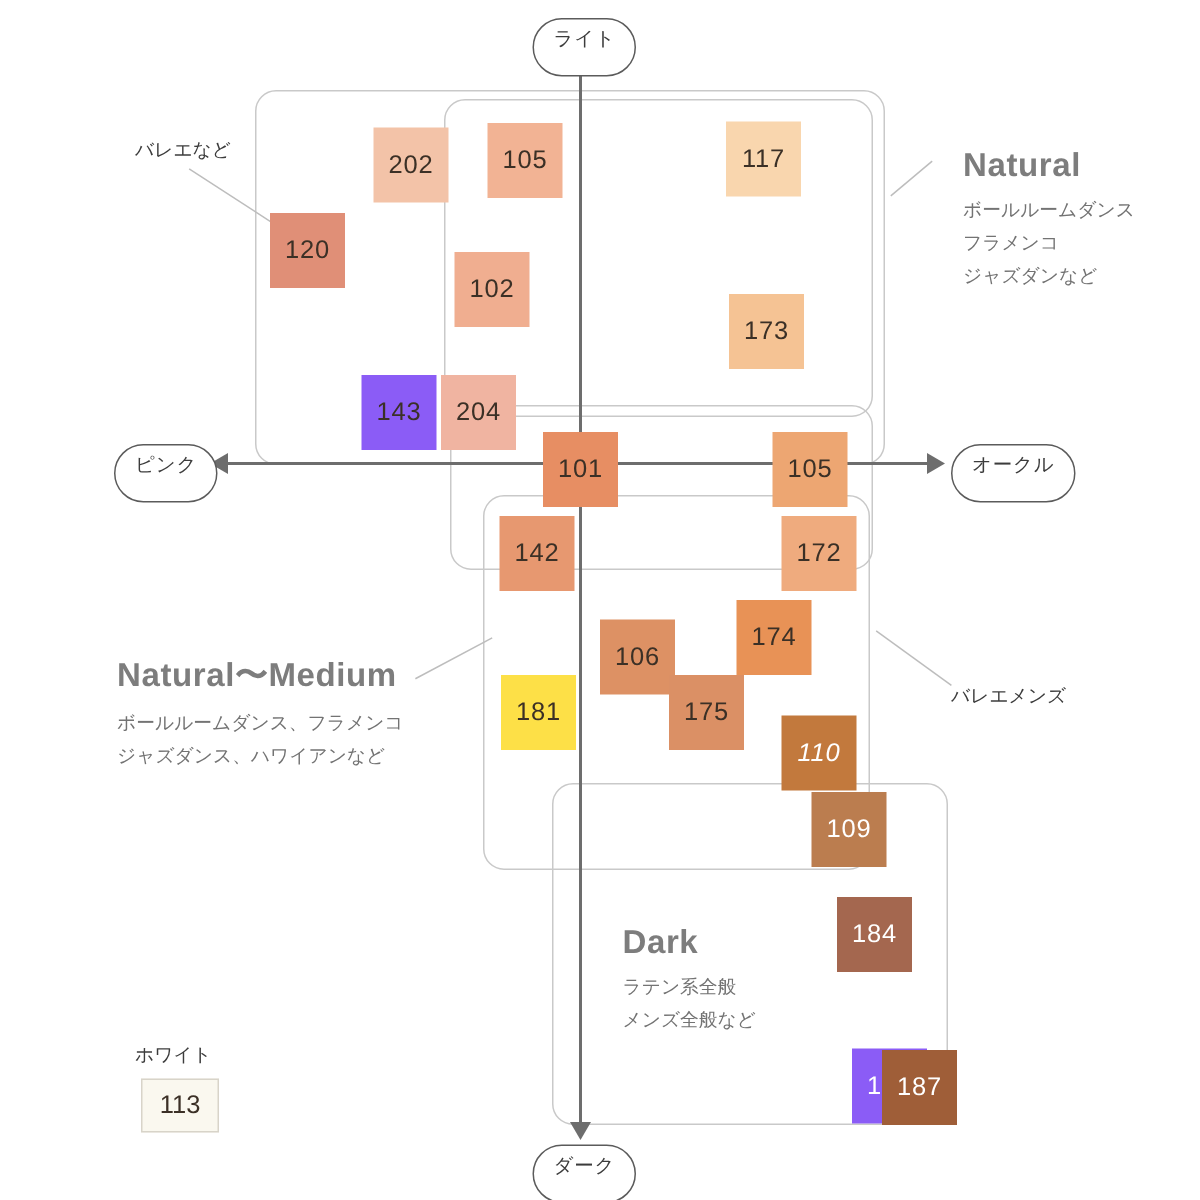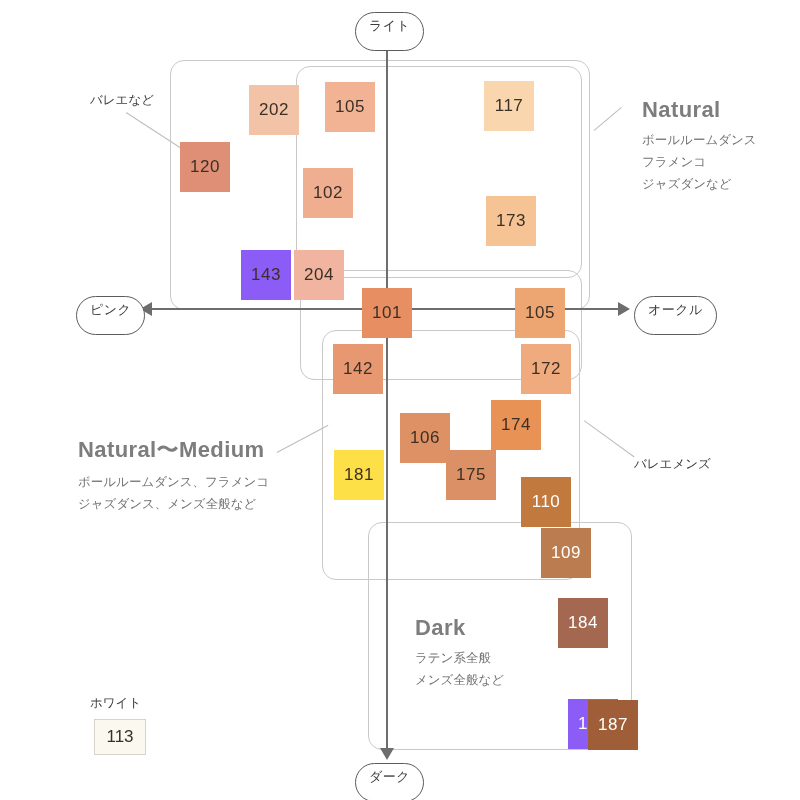--- a/index.html
+++ b/index.html
@@ -117,21 +117,21 @@
   <div class="anno" style="left:618px;top:97px;margin-left:24px;">
     <div class="anno-title">Natural</div>
     <div class="anno-line">ボールルームダンス</div>
     <div class="anno-line">フラメンコ</div>
     <div class="anno-line">ジャズダンなど</div>
   </div>
 
   <div class="anno" style="left:78px;top:435px;">
     <div class="anno-title">Natural〜Medium</div>
     <div class="anno-line">ボールルームダンス、フラメンコ</div>
-    <div class="anno-line">ジャズダンス、メンズ全般など</div>
+    <div class="anno-line">ジャズダンス、ハワイアンなど</div>
   </div>
 
   <div class="anno" style="left:415px;top:615px;">
     <div class="anno-title">Dark</div>
     <div class="anno-line">ラテン系全般</div>
     <div class="anno-line">メンズ全般など</div>
   </div>
 
   <div class="plain-label" style="left:90px;top:695px;">ホワイト</div>
   <div class="white-swatch" style="left: 94px; top: 719px; background: rgb(250, 248, 239);">113</div>
@@ -146,20 +146,20 @@
       <div class="swatch" style="left: 241px; top: 250px; background: #8b5cf6;">143</div>
       <div class="swatch" style="left: 294px; top: 250px; background: rgb(240, 180, 161);">204</div>
       <div class="swatch" style="left: 362px; top: 288px; background: rgb(231, 142, 99);">101</div>
       <div class="swatch" style="left: 515px; top: 288px; background: rgb(237, 166, 114);">105</div>
       <div class="swatch" style="left: 333px; top: 344px; background: rgb(231, 152, 112);">142</div>
       <div class="swatch" style="left: 521px; top: 344px; background: rgb(239, 171, 126);">172</div>
       <div class="swatch" style="left: 491px; top: 400px; background: rgb(232, 146, 86);">174</div>
       <div class="swatch" style="left: 400px; top: 413px; background: rgb(221, 145, 100);">106</div>
       <div class="swatch" style="left: 334px; top: 450px; background: #fde047;">181</div>
       <div class="swatch" style="left: 446px; top: 450px; background: rgb(219, 144, 101);">175</div>
-      <div class="swatch light-text" style="left: 521px; top: 477px; background: rgb(194, 121, 61);">110</div>
+      <div class="swatch light-text" style="left: 521px; top: 477px; background: rgb(194, 121, 61); font-style: italic;">110</div>
       <div class="swatch light-text" style="left: 541px; top: 528px; background: rgb(187, 125, 79);">109</div>
       <div class="swatch light-text" style="left: 558px; top: 598px; background: rgb(164, 103, 79);">184</div>
       <div class="swatch light-text" style="left: 568px; top: 655px; background: #8b5cf6; margin-top: 44px;">108</div>
       <div class="swatch light-text" style="left: 588px; top: 700px; background: rgb(159, 94, 56);">187</div>
     </div>
 
 </div>
 
 </body></html>

